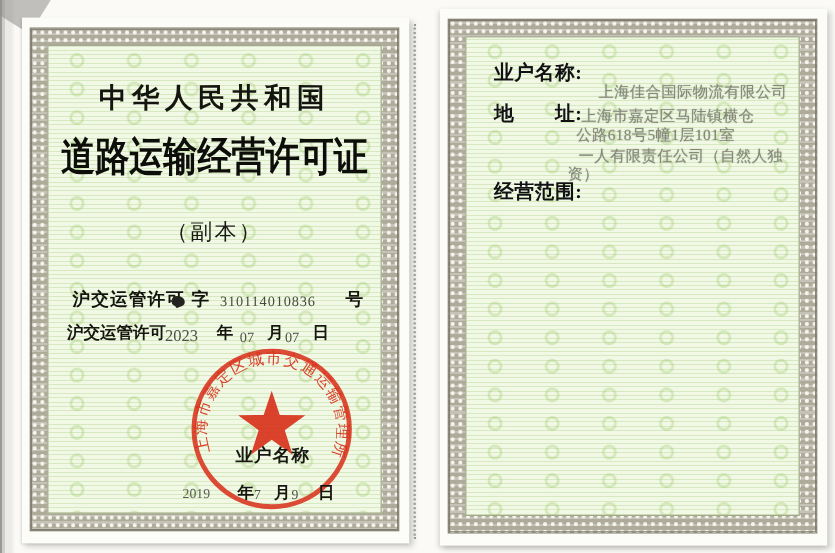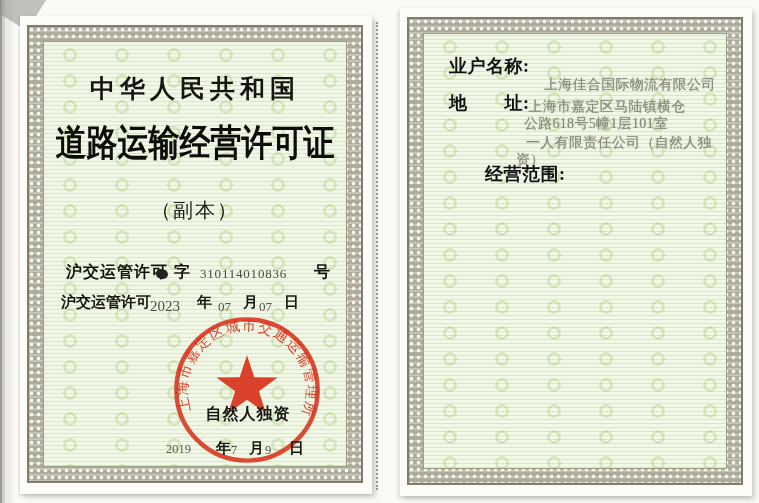--- a/index.html
+++ b/index.html
@@ -72,21 +72,21 @@
   .issue-month{left:187px;top:4px;font-size:12.5px;color:#4c5047;}
   .d-yue{left:205px;font-size:15px;font-weight:600;color:#16160f;}
   .issue-day{left:221px;top:4px;font-size:12.5px;color:#4c5047;}
   .d-ri{left:245px;font-size:15px;font-weight:600;color:#16160f;}
 
   
   .field-label{left:25px;font-size:18px;font-weight:700;letter-spacing:.5px;color:#111114;
     font-family:Liberation Serif, serif;white-space:pre;}
   .field-value{font-size:14px;letter-spacing:.3px;color:#84897a;line-height:17px;
     text-shadow:0 0 1.2px rgba(150,158,135,.8);}
-  .lab1{top:20px;} .lab2{top:57px;} .lab3{top:93px;} .lab4{top:128px;margin-left:36px;}
+  .lab1{top:20px;} .lab2{top:57px;} .lab3{top:93px;} .lab4{top:128px;}
   .val1{left:120px;top:26px;width:180px;margin-top:16px;}
   .val2{left:78px;top:64px;width:188px;text-indent:22px;text-align:center;}
   .val3{left:92px;top:100px;width:202px;text-indent:10px;}
   .val4{left:84px;top:133px;width:210px;}
 
   svg text{font-family:"Liberation Serif","DejaVu Serif",serif;}
 </style>
 </head>
 <body>
 
@@ -123,21 +123,21 @@
 
       <svg class="abs seal" viewBox="0 0 170 170" width="152" height="152">
         <circle cx="85" cy="85" r="79" fill="none" stroke="#d8321c" stroke-width="5" opacity="0.88"></circle>
         <path id="sealArc" d="M 22,108 A 67,67 0 1 1 148,108" fill="none"></path>
         <text font-size="16" letter-spacing="1.5" fill="#d8321c" opacity="0.92">
           <textPath href="#sealArc" xlink:href="#sealArc">上海市嘉定区城市交通运输管理所</textPath>
         </text>
         <polygon fill="#d8321c" opacity="0.92" points="85,46 93.2,70.7 119.2,70.9 98.3,86.3 106.2,111.1 85,96 63.8,111.1 71.7,86.3 50.8,70.9 76.8,70.7"></polygon>
       </svg>
 
-      <div class="abs issuer">自然人独资</div>
+      <div class="abs issuer">业户名称</div>
 
       <div class="abs row date-row">
         <span class="abs issue-year">2019</span>
         <span class="abs d-nian">年</span>
         <span class="abs issue-month">7</span>
         <span class="abs d-yue">月</span>
         <span class="abs issue-day">9</span>
         <span class="abs d-ri">日</span>
       </div>
 

